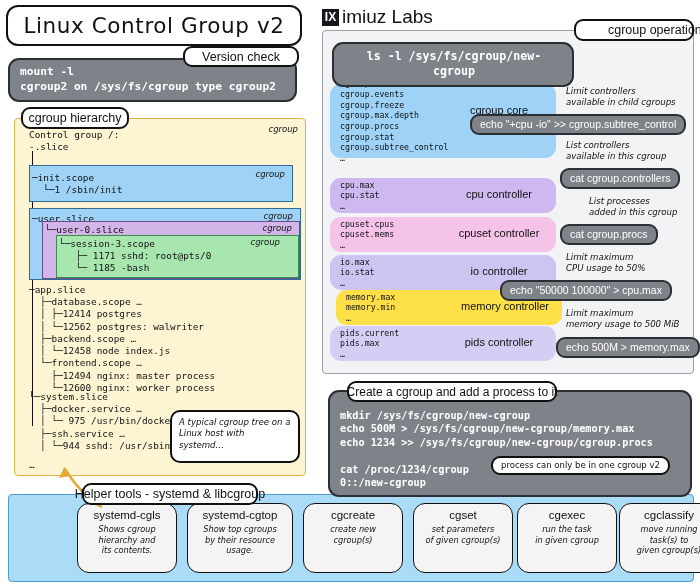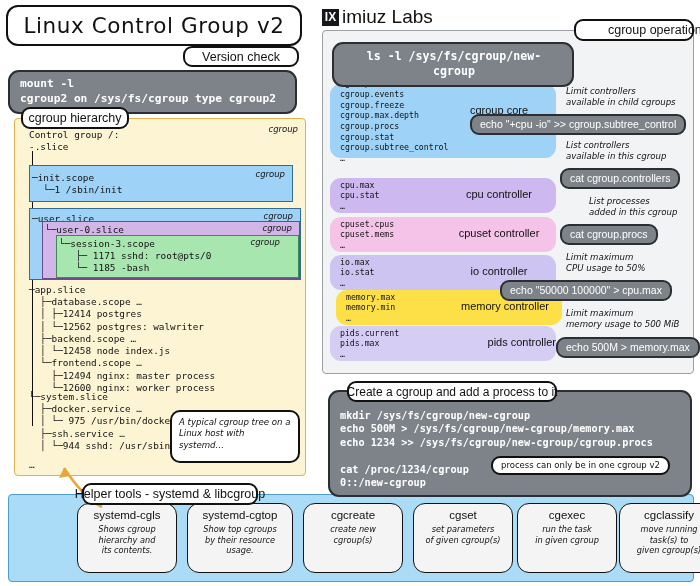--- a/index.html
+++ b/index.html
@@ -74,21 +74,21 @@
     font-size: 19px; color: #111; z-index: 40;
   }
   #brand .mark {
     width: 17px; height: 17px; background: #15171a; color: #fff;
     font-size: 12px; font-weight: bold; line-height: 17px; text-align: center;
     font-family: "Liberation Sans", sans-serif;
   }
 
   
   #vcheck { left: 183px; top: 46px; width: 116px; height: 21px; font-size: 12.5px; }
-  #mount-term { left: 8px; top: 70px; width: 289px; font-size: 11.2px; }
+  #mount-term { left: 8px; top: 58px; width: 289px; font-size: 11.2px; }
 
   
   #hier-label { left: 21px; top: 107px; width: 108px; height: 22px; font-size: 12.5px; }
   #hier {
     left: 14px; top: 118px; width: 292px; height: 358px;
     background: #fdf4d4; border: 1.6px solid #e0b34a;
   }
   #hier .cgtag {
     position: absolute; right: 7px; font-size: 8.5px; color: #111;
     font-family: "DejaVu Sans", sans-serif; font-style: italic;
@@ -282,21 +282,21 @@
   <div class="ctrl" style="top:290px;height:35px;background:#fde047;margin-left:6px;">
     <div class="keys">memory.max
 memory.min
 …</div>
     <div class="cname" style="margin-top:-4px;">memory controller</div>
   </div>
   <div class="ctrl" style="top:326px;height:35px;background:#d6cdf5;">
     <div class="keys">pids.current
 pids.max
 …</div>
-    <div class="cname" style="margin-top:-4px;text-align:right;">pids controller</div>
+    <div class="cname" style="margin-top:-4px;">pids controller</div>
   </div>
 
   <div class="ann hand" style="top: 86px; white-space: pre-line;">Limit controllers
 available in child cgroups</div>
   <div class="pill" style="left:470px;top:114px;">echo "+cpu -io" &gt;&gt; cgroup.subtree_control</div>
 
   <div class="ann hand" style="top: 140px; white-space: pre-line;">List controllers
 available in this cgroup</div>
   <div class="pill" style="left:560px;top:168px;">cat cgroup.controllers</div>
 

